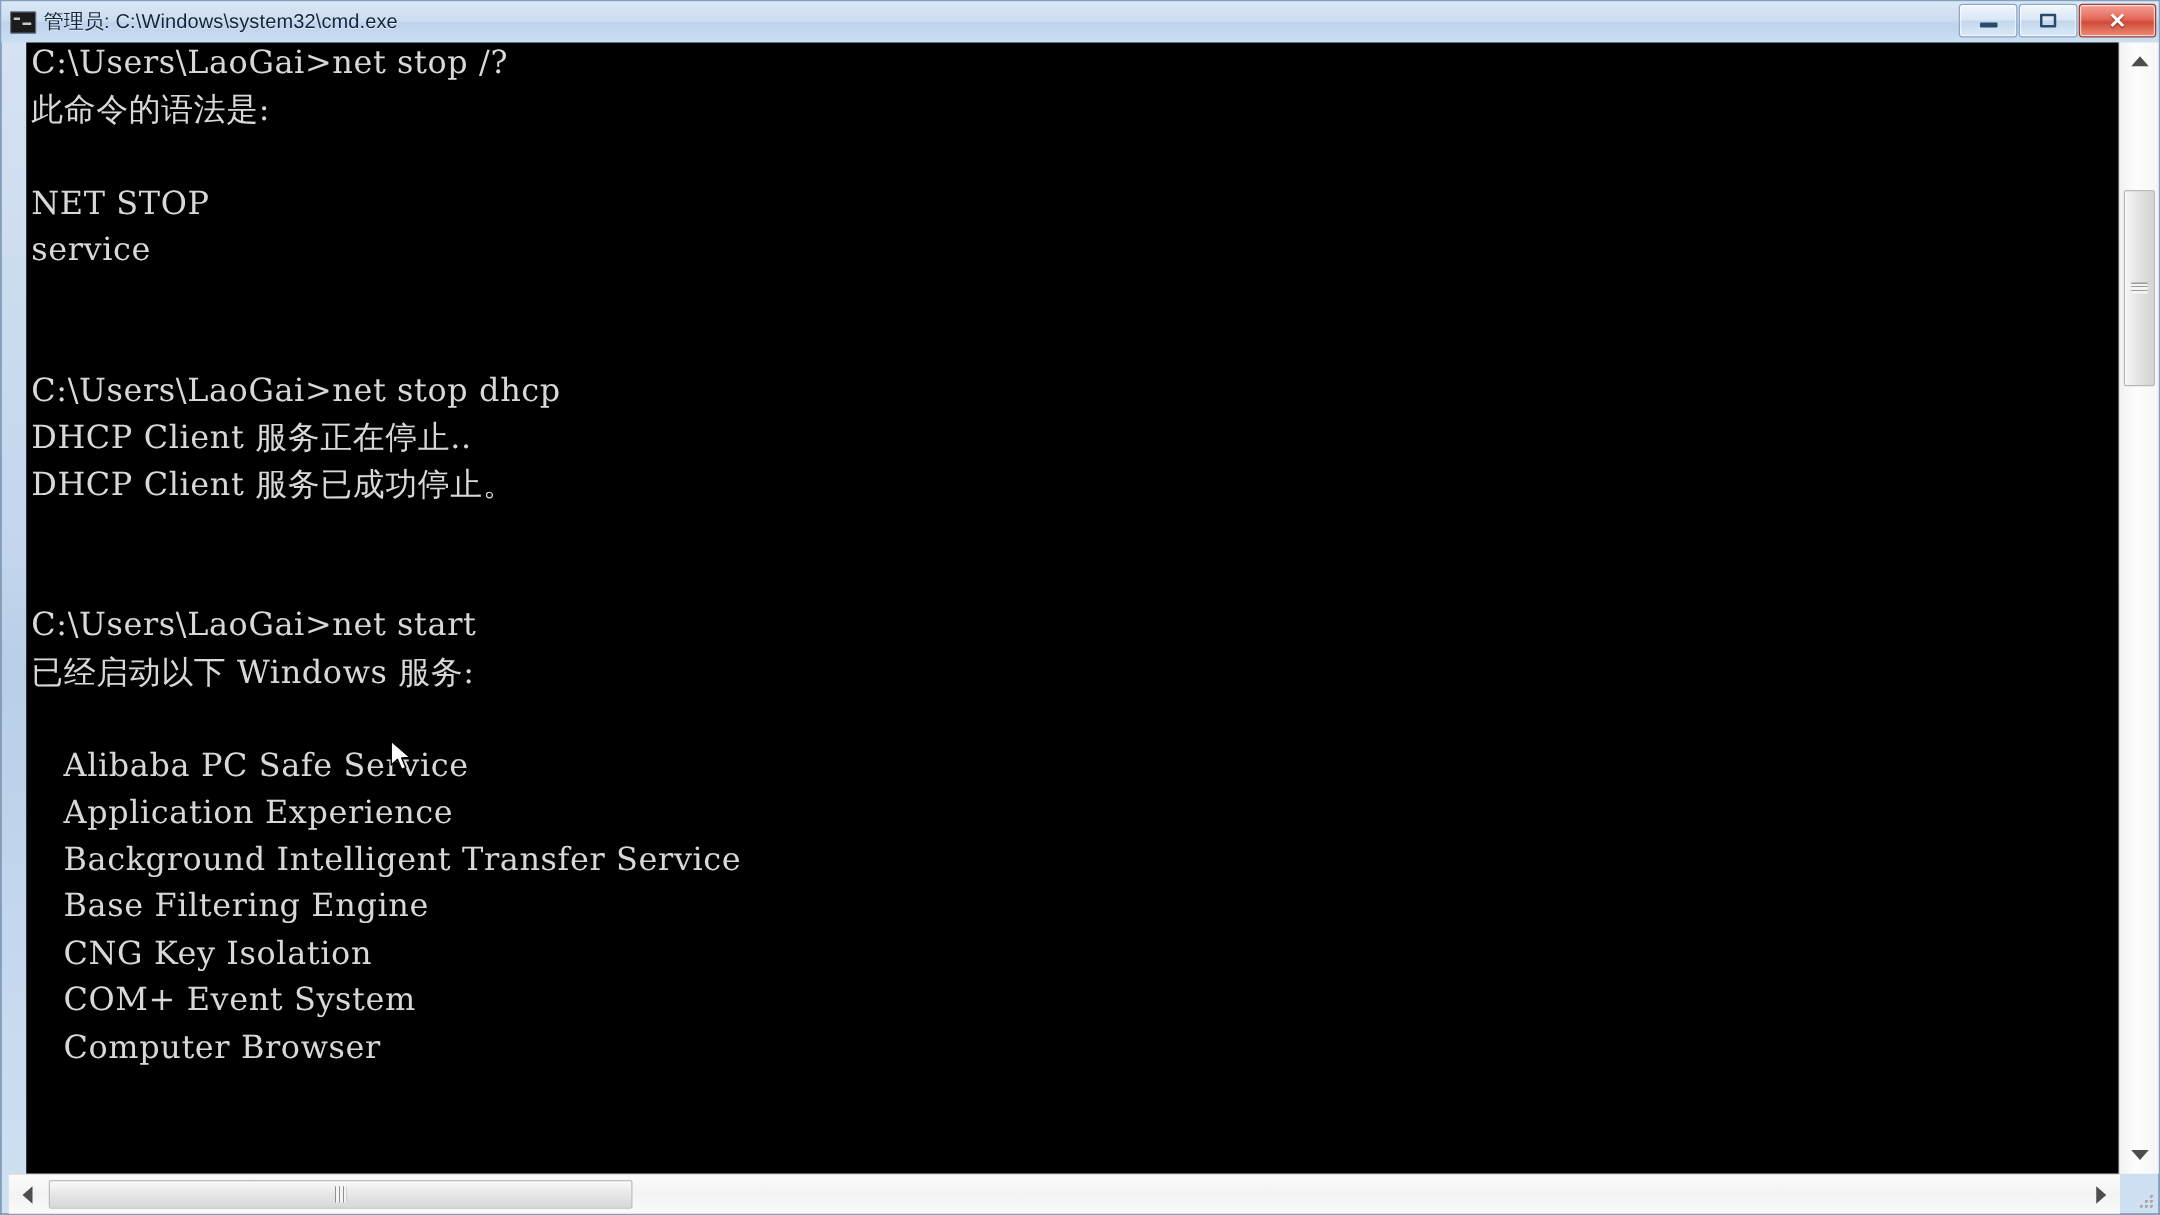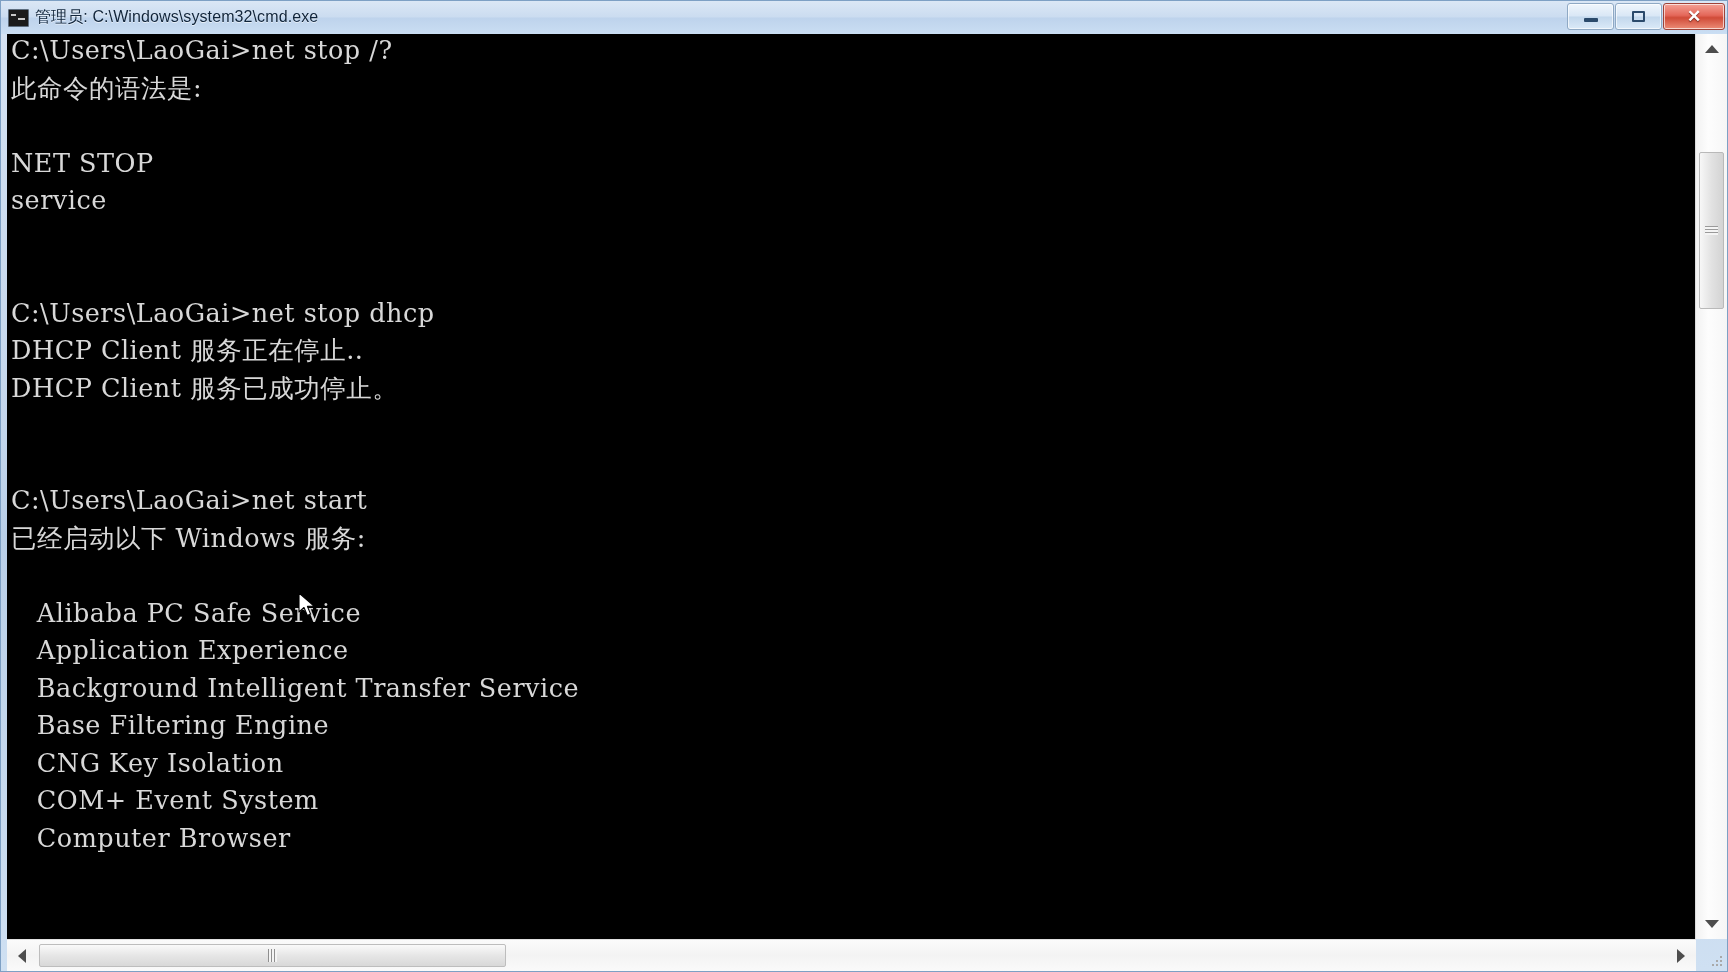--- a/index.html
+++ b/index.html
@@ -108,21 +108,21 @@
     font-weight: bold;
     line-height: 1;
     text-shadow: 0 1px 1px rgba(90,20,10,0.85);
   }
 
   
   .body-area {
     flex: 1 1 auto;
     display: flex;
     min-height: 0;
-    padding: 0 0 0 6px;
+    padding: 0 0 0 20px;
     border-radius: 15px;
   }
   .console {
     flex: 1 1 auto;
     background: #000000;
     position: relative;
     overflow: hidden;
     border: 0;
   }
   .console-text {

